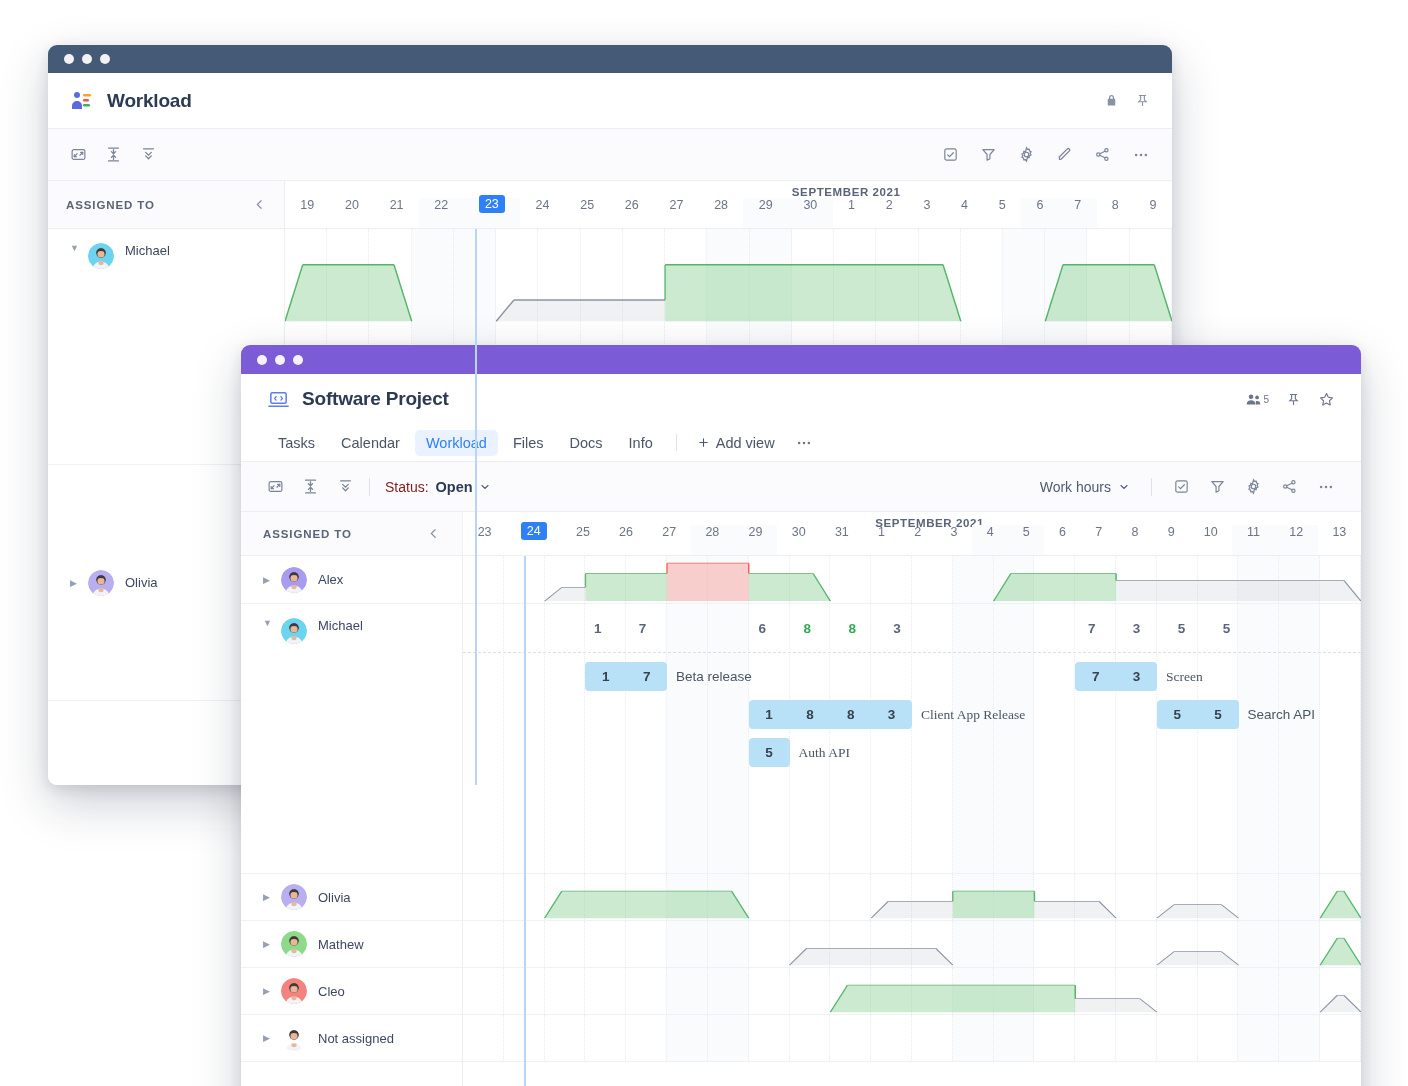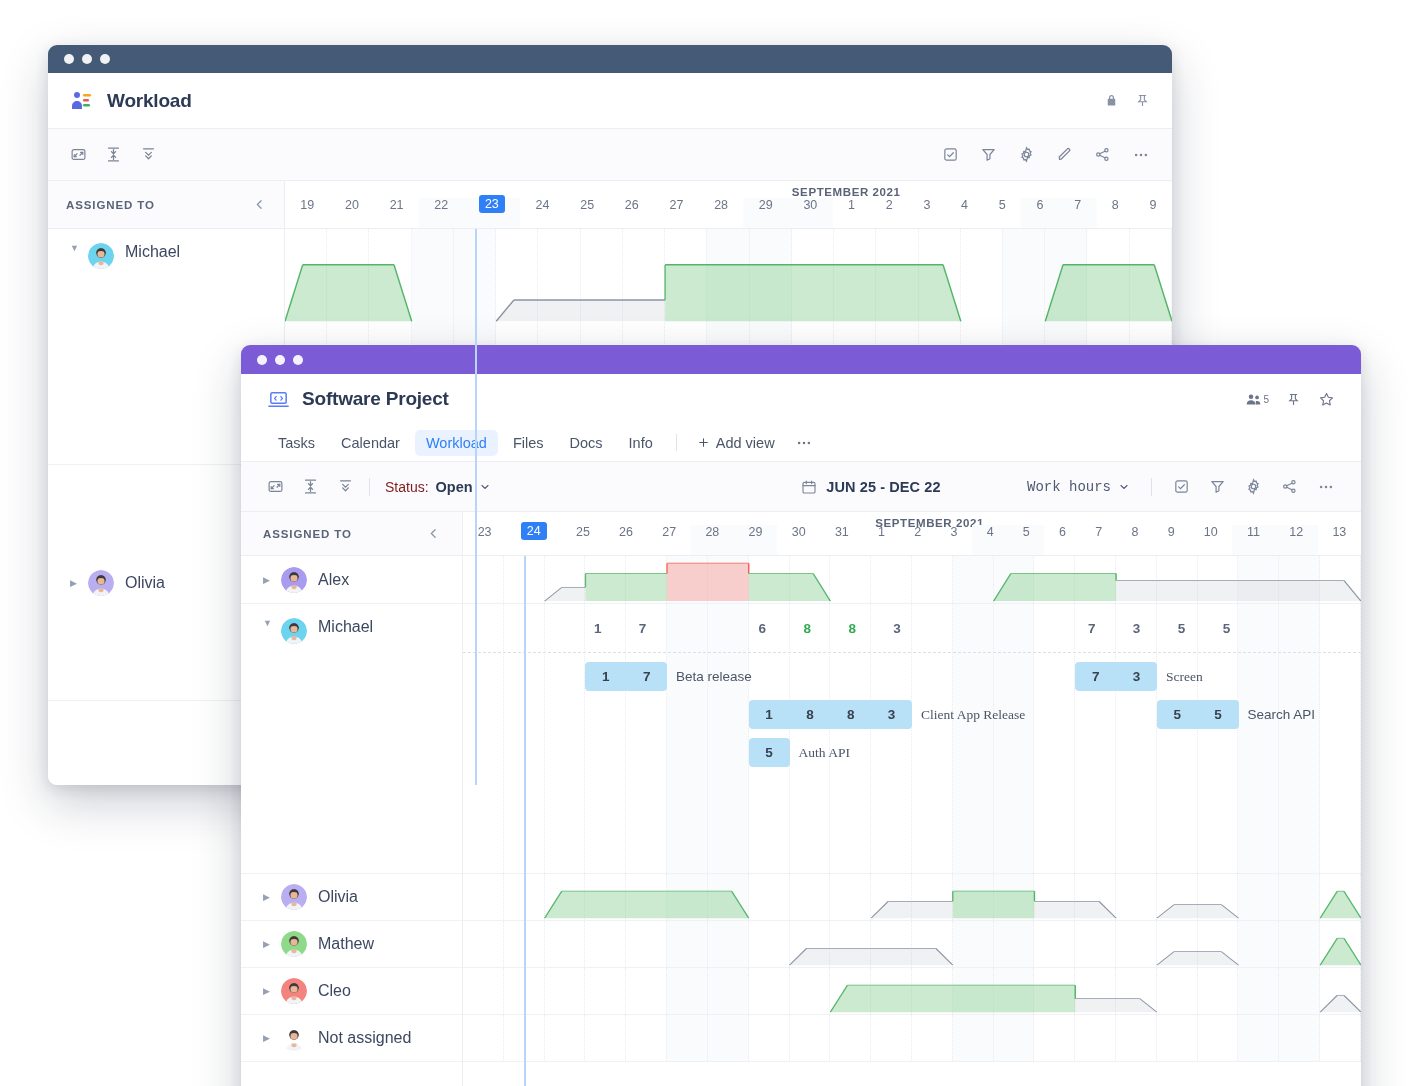--- a/index.html
+++ b/index.html
@@ -46,40 +46,40 @@
               font-size:12.5px; color:#6b7488; position:relative; }
   .day-cell.today > span { background:#2f80f7; color:#fff; border-radius:3px; padding:2px 6px; margin-top:-3px; font-weight:normal; }
   .day-cell.weekend-head { background:#fafbfc; }
 
   .bw-body { display:flex; height:calc(100% - 184px); }
   .bw-side { width:237px; min-width:237px; border-right:1px solid #eceef2; background:#fff; }
   .bw-chart { flex:1; position:relative; overflow:hidden; background:#fff; }
   .tri { width:12px; color:#96a0b3; font-size:9px; margin-right:6px; }
   .avatar { width:26px; height:26px; border-radius:50%; margin-right:11px; flex:0 0 auto;
             position:relative; overflow:hidden; }
-  .person-name { font-size:16px; color:#3c4760; }
+  .person-name { font-size:13px; color:#3c4760; }
 
   
   #front-window { left:241px; top:345px; width:1120px; height:820px; }
   #front-window .titlebar { background:#7b5cd6; height:29px; }
   .fw-header { height:50px; display:flex; align-items:center; padding:0 26px 0 26px; background:#fff; }
   .fw-title { font-size:19px; font-weight:bold; color:#2c3a55; letter-spacing:-.2px; }
   .fw-header-icons { margin-left:auto; display:flex; align-items:center; gap:17px; }
   .fw-tabs { height:38px; display:flex; align-items:center; padding:0 26px; gap:4px; border-bottom:1px solid #eceef2; background:#fff; }
   .tab { font-size:14.5px; color:#4a5568; padding:5px 11px; border-radius:5px; }
   .tab.active { color:#2f80f7; background:#eaf2ff; font-weight:normal; }
   .tab-divider { width:1px; height:17px; background:#dfe2e9; margin:0 8px; }
   .addview { font-size:14.5px; color:#4a5568; display:flex; align-items:center; gap:6px; padding:4px 8px;text-align:center; }
   .dots-btn { font-size:16px; color:#7b8598; letter-spacing:1px; padding:0 8px; }
 
   .fw-toolbar { height:50px; display:flex; align-items:center; padding:0 26px; border-bottom:1px solid #eceef2; background:#fbfbfd; position:relative; }
   .vdiv { width:1px; height:18px; background:#dfe2e9; margin:0 15px; }
   .status-lbl { font-size:14px; color:#7f1d1d; }
   .status-val { font-size:14.5px; color:#2c3a55; font-weight:bold; margin-left:7px; }
-  .fw-right { margin-left:auto; display:flex; align-items:center; gap:19px;font-family:Liberation Mono, monospace; }
+  .fw-right { margin-left:auto; display:flex; align-items:center; gap:19px; }
   .workhours { font-size:14px; color:#4f5a72; display:flex; align-items:center; gap:7px; }
 
   .fw-grid-header { height:44px; display:flex; border-bottom:1px solid #eceef2; background:#fff; }
   .fw-assigned-col { width:222px; min-width:222px; display:flex; align-items:center; padding:0 22px;
                      border-right:1px solid #eceef2; background:#fbfbfd; }
 
   .fw-body { display:flex; height:calc(100% - 211px); }
   .fw-side { width:222px; min-width:222px; border-right:1px solid #eceef2; background:#fff; }
   .fw-chart { flex:1; position:relative; overflow:hidden; background:#fff; }
 
@@ -512,29 +512,20 @@
     </span>
     <span class="vdiv"></span>
     <span class="status-lbl">Status:</span>
     <span class="status-val">Open</span>
     <span class="ico" style="margin-left:6px">
       <svg width="12" height="12" viewBox="0 0 24 24" fill="none" stroke="#4f5a72" stroke-width="2.2" stroke-linecap="round">
           <path d="M6 9l6 6 6-6"></path>
         </svg>
     </span>
 
-    <span class="tb-center" style="padding-left:140px">
-      <span class="ico">
-        <svg width="16" height="16" viewBox="0 0 24 24" fill="none" stroke="#7b8598" stroke-width="1.7">
-          <rect x="3" y="5" width="18" height="16" rx="2"></rect>
-          <path d="M3 10h18M8 3v4M16 3v4" stroke-linecap="round"></path>
-        </svg>
-      </span>
-      <span class="range-text">JUN 25 - DEC 22</span>
-    </span>
 
     <span class="fw-right">
       <span class="workhours">
         <span>Work hours</span>
         <span class="ico">
           <svg width="12" height="12" viewBox="0 0 24 24" fill="none" stroke="#4f5a72" stroke-width="2.2" stroke-linecap="round">
               <path d="M6 9l6 6 6-6"></path>
             </svg>
         </span>
       </span>

